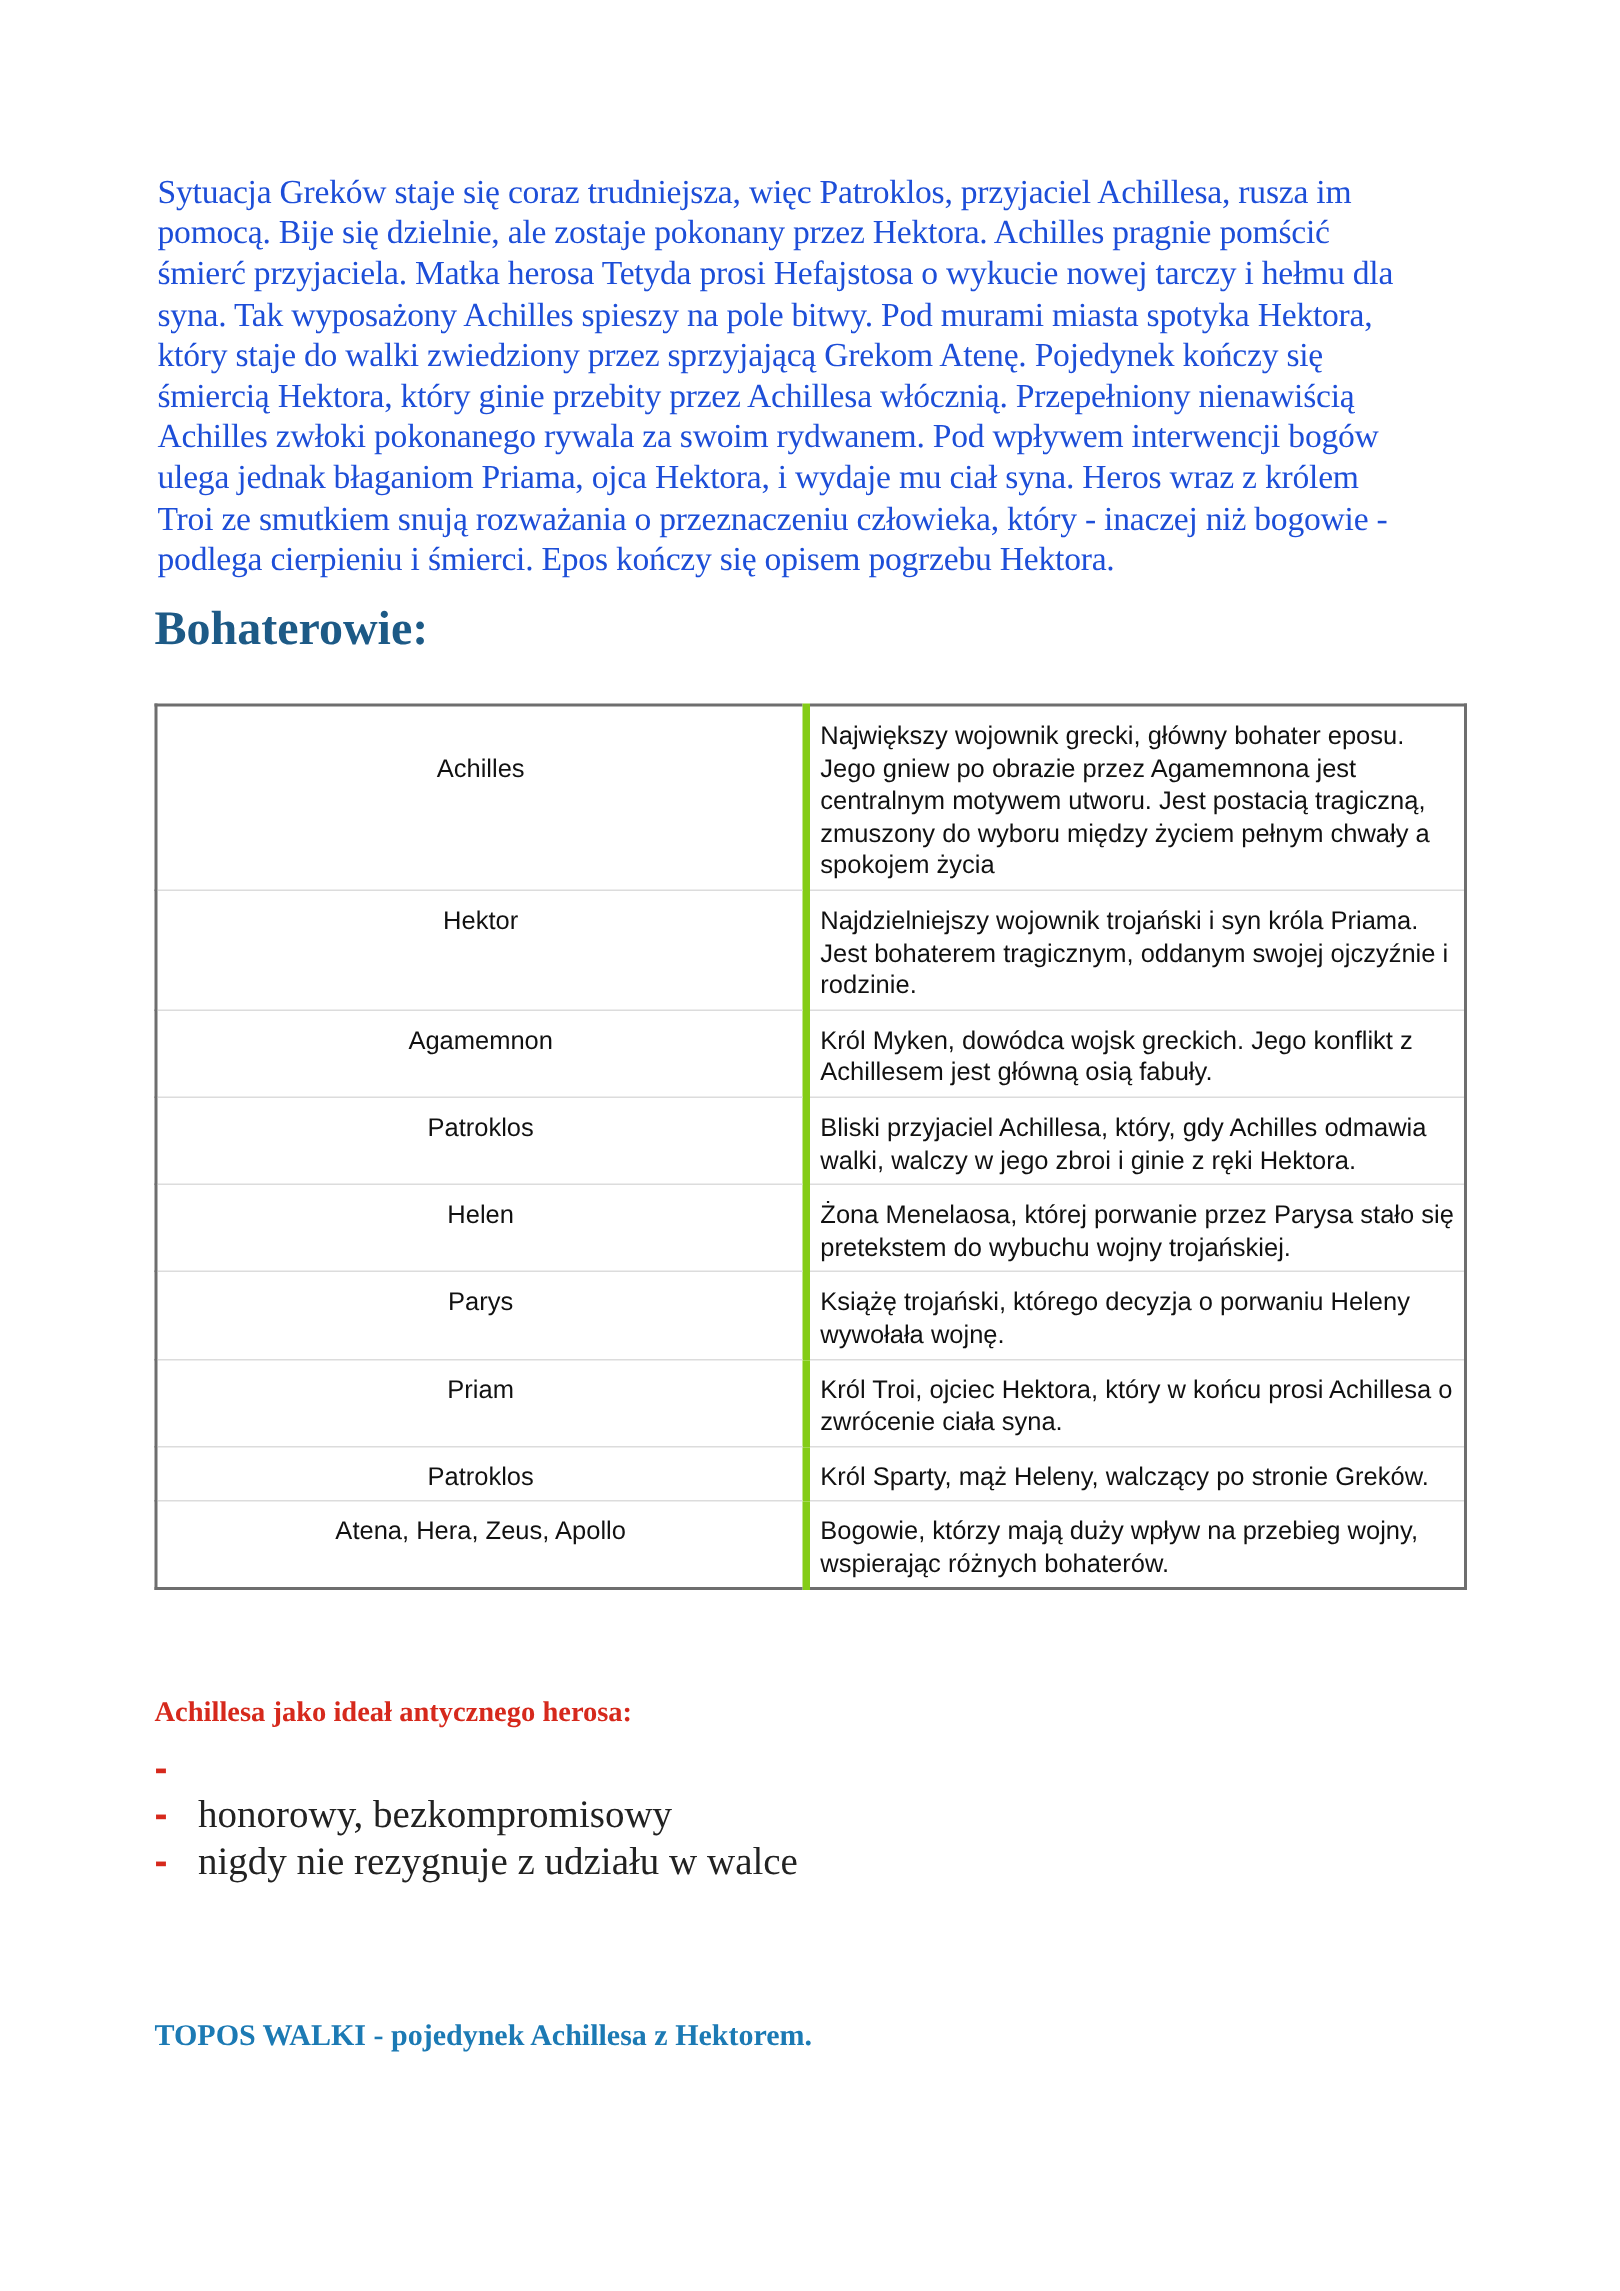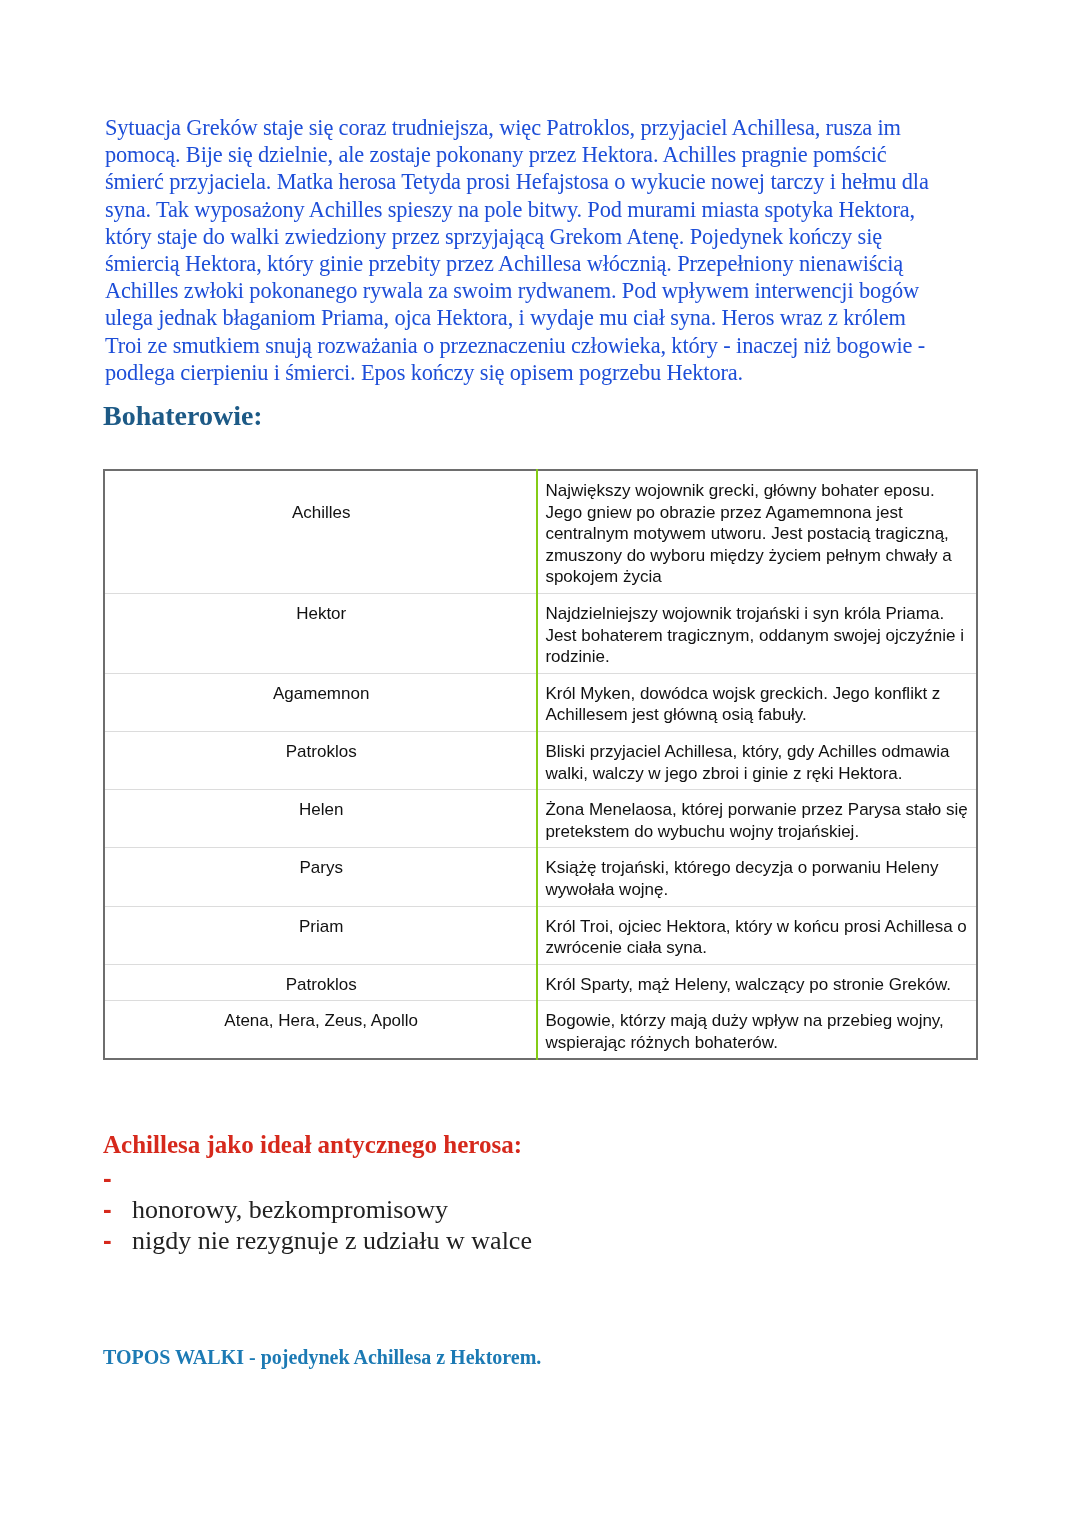--- a/index.html
+++ b/index.html
@@ -7,35 +7,35 @@
   .serif { font-family: "Liberation Serif", "DejaVu Serif", serif; }
   .sans { font-family: "Liberation Sans", "DejaVu Sans", sans-serif; }
   .para {
     position: absolute; left: 93px; top: 102px; width: 880px;
     font-size: 22.4px; line-height: 27.2px; color: #1d4ed8;
     margin: 12px; letter-spacing: -0.15px;
   }
   .para span { display: block; white-space: nowrap; }
   .h-blue {
     position: absolute; left: 103px; top: 400px; margin: 0;
-    font-size: 28px; font-weight: bold; color: #1d5a86;
+    font-size: 32px; font-weight: bold; color: #1d5a86;
   }
   table.heroes {
     position: absolute; left: 103px; top: 469px; width: 875px;
     border-collapse: collapse; border: 2px solid #6e6e6e;
     font-size: 17px; line-height: 21.6px; color: #111111;
   }
   table.heroes td { border-top: 1px solid #dcdcdc; vertical-align: top; padding: 9px 6px 5px 7px; border-radius: 14px; }
   table.heroes tr:first-child td { border-top: none; }
-  table.heroes td.name { width: 424px; text-align: center; border-right: 2px solid #84cc16; padding-top: 31px; }
+  table.heroes td.name { width: 424px; text-align: center; border-right: 5px solid #84cc16; padding-top: 31px; }
   table.heroes td.desc { width: 430px; }
   table.heroes tr.short td.name { padding-top: 9px; }
   .h-red {
     position: absolute; left: 103px; top: 1131px; margin: 0;
-    font-size: 25px; font-weight: bold; color: #d6291c;
+    font-size: 19px; font-weight: bold; color: #d6291c;
   }
   ul.traits {
     position: absolute; left: 103px; top: 1163px; margin: 0; padding: 0;
     list-style: none; font-size: 26px; line-height: 30.5px; color: #222222;
   }
   ul.traits li { display: flex; align-items: baseline; }
   .dash { display: inline-block; width: 29px; color: #d6291c; font-weight: bold; font-family: "Liberation Sans", sans-serif; }
   .h-topos {
     position: absolute; left: 103px; top: 1346px; margin: 0;
     font-size: 20px; font-weight: bold; color: #1c7ab4;

